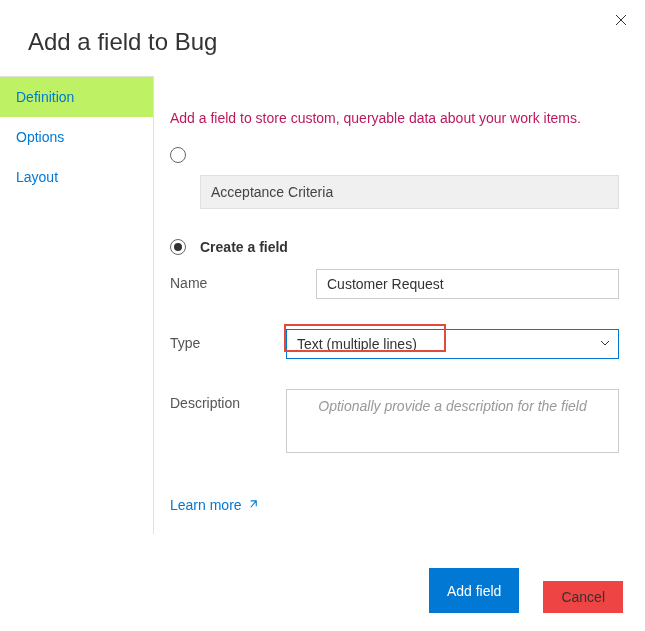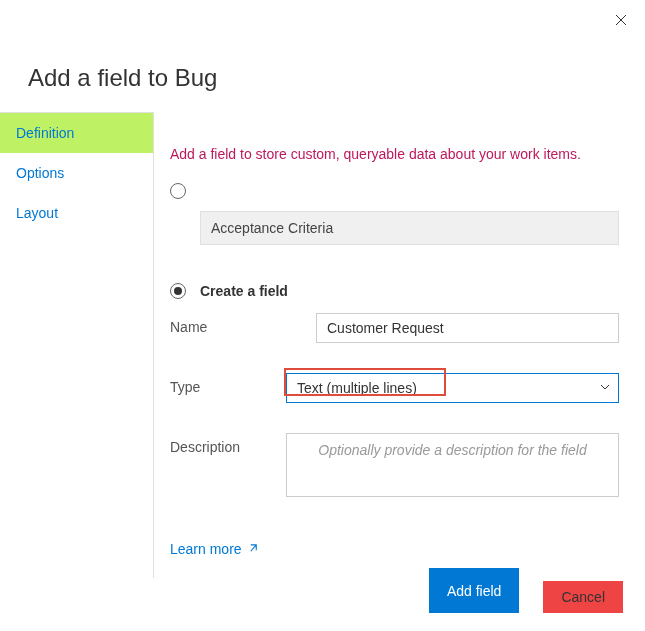--- a/index.html
+++ b/index.html
@@ -1,33 +1,33 @@
 <!DOCTYPE html>
 <html><head>
   <meta charset="utf-8">
   <style>
     * { box-sizing: border-box; margin: 0; padding: 0; font-family: "Segoe UI", Arial, sans-serif; }
     body { width: 645px; height: 631px; background: #fff; position: relative; }
     .dialog { width: 100%; height: 100%; padding: 0; }
     .header { padding: 28px 28px 20px 28px; display: flex; justify-content: space-between; align-items: flex-start; }
-    .title { font-size: 24px; font-weight: 400; color: #333; margin-top: 36px; }
+    .title { font-size: 24px; font-weight: 400; color: #333; }
     .close-btn { background: none; border: none; cursor: pointer; padding: 4px; position: absolute; top: 10px; right: 14px; }
     .close-btn svg { width: 12px; height: 12px; }
     .body { display: flex; }
     .sidebar { width: 154px; border-right: 1px solid #e0e0e0; border-top: 1px solid #e0e0e0; }
     .sidebar-item { padding: 12px 16px; font-size: 14px; color: #0078d4; cursor: pointer; }
     .sidebar-item.active { background: #bef264; }
     .content { flex: 1; padding: 34px 26px 20px 16px; }
     .content-desc { font-size: 14px; color: #be185d; margin-bottom: 21px; }
     .radio-row { display: flex; align-items: center; margin-bottom: 12px; }
     .radio { width: 16px; height: 16px; margin-right: 14px; border: 1px solid #666; border-radius: 50%; display: inline-flex; align-items: center; justify-content: center; cursor: pointer; flex-shrink: 0; }
     .radio.checked::after { content: ""; width: 8px; height: 8px; background: #333; border-radius: 50%; }
     .radio-label { font-size: 14px; font-weight: 600; color: #666; }
     .radio-label.active { color: #333; }
-    .existing-field { margin-left: 30px; margin-bottom: 38px; }
+    .existing-field { margin-left: 30px; margin-bottom: 30px; }
     .existing-input { width: 100%; padding: 8px 10px; background: #f0f0f0; border: 1px solid #e0e0e0; font-size: 14px; color: #444; }
     .form-row { display: flex; margin-left: 0px; margin-bottom: 30px; align-items: flex-start; }
     .form-row.first { margin-top: 14px; gap: 30px; }
     .form-label { width: 116px; font-size: 14px; color: #555; padding-top: 6px; }
     .form-input { flex: 1; padding: 6px 10px; border: 1px solid #ccc; font-size: 14px; color: #333; }
     .form-select { flex: 1; position: relative; }
     .select-box { width: 100%; padding: 6px 28px 6px 10px; border: 1px solid #0078d4; font-size: 14px; color: #333; background: #fff; cursor: pointer; position: relative; }
     .chevron { position: absolute; right: 8px; top: 50%; transform: translateY(-50%); pointer-events: none; }
     .chevron svg { width: 12px; height: 12px; }
     .highlight-box { position: absolute; border: 2px solid #e04c3c; left: -2px; top: -5px; height: 28px; width: 162px; pointer-events: none; }

